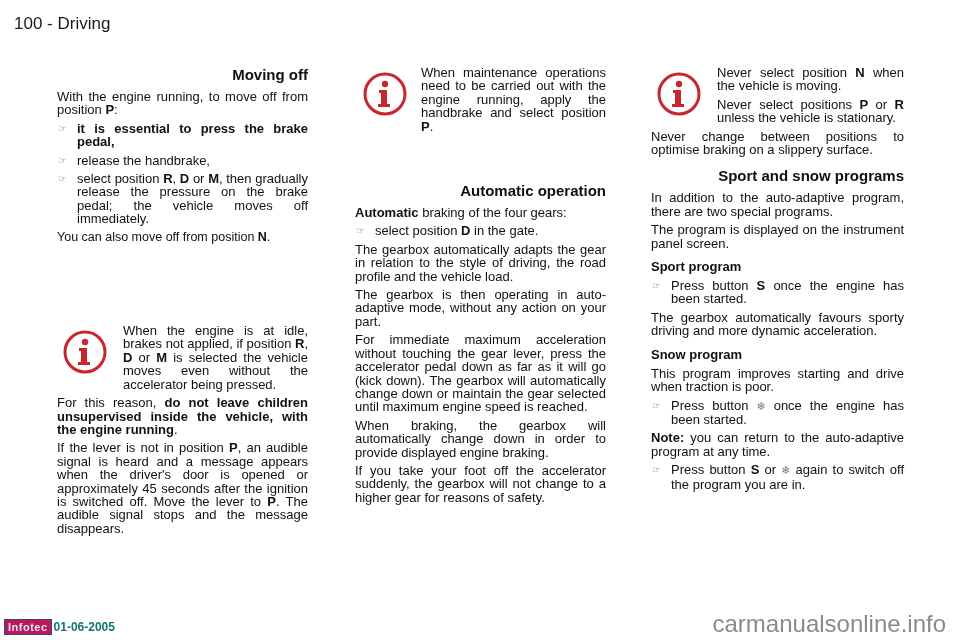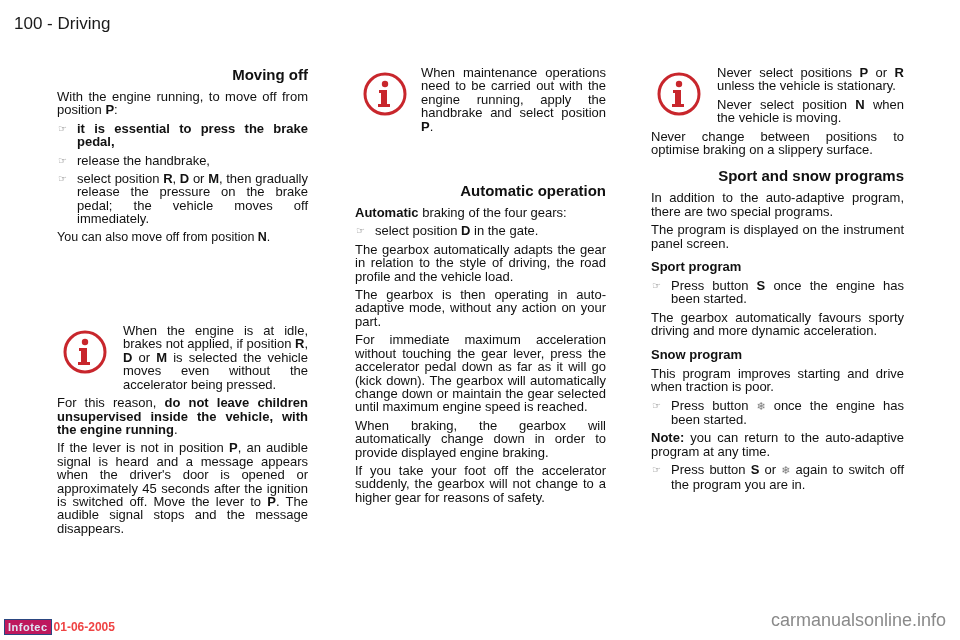--- a/index.html
+++ b/index.html
@@ -22,23 +22,23 @@
   b { font-weight: bold; }
   .info-block { position: relative; }
   .info-icon {
     float: left; width: 48px; height: 48px; margin: 4px 14px 2px 4px;
   }
   .footer-left { position: absolute; left: 4px; top: 619px; display: flex; align-items: center; }
   .infotec-badge {
     background: #be185d; color: #dfe6f5; font-size: 11px; font-weight: bold;
     padding: 1px 3px; letter-spacing: 0.5px; border: 1px solid #2b4680;
   }
-  .footer-date { color: #ef4444; font-weight: bold; font-size: 12px; margin-left: 2px; }
+  .footer-date { color: #0f766e; font-weight: bold; font-size: 12px; margin-left: 2px; }
   .footer-site {
-    position: absolute; right: 14px; top: 610px; font-size: 18px; color: #8a8a8a; margin-left: 34px;
+    position: absolute; right: 14px; top: 610px; font-size: 24px; color: #8a8a8a; margin-left: 34px;
   }
 </style>
 </head>
 <body>
 
 <div class="page-header">100 - Driving</div>
 
 <div class="col col1">
   <h2>Moving off</h2>
   <p><span>With the engine running, to move off from position </span><b>P</b><span>:</span></p>
@@ -95,22 +95,22 @@
   <p>If you take your foot off the accelerator suddenly, the gearbox will not change to a higher gear for reasons of safety.</p>
 </div>
 
 <div class="col col3">
   <div class="info-block">
     <svg class="info-icon" style="margin-right:14px;" viewBox="0 0 48 48">
       <circle cx="24" cy="24" r="20" fill="none" stroke="#c8262c" stroke-width="3"></circle>
       <circle cx="24" cy="14" r="3.2" fill="#c8262c"></circle>
       <path d="M18 20 h8 v14 h3 v3 h-12 v-3 h3 v-11 h-2 z" fill="#c8262c"></path>
     </svg>
+    <p><span>Never select position </span><b>N</b><span> when the vehicle is moving.</span></p>
     <p><span>Never select positions </span><b>P</b><span> or </span><b>R</b><span> unless the vehicle is stationary.</span></p>
-    <p><span>Never select position </span><b>N</b><span> when the vehicle is moving.</span></p>
     <p>Never change between positions to optimise braking on a slippery surface.</p>
   </div>
 
   <div style="height:6px;"></div>
 
   <h2>Sport and snow programs</h2>
   <p>In addition to the auto-adaptive program, there are two special programs.</p>
   <p>The program is displayed on the instrument panel screen.</p>
 
   <div style="height:4px;"></div>

